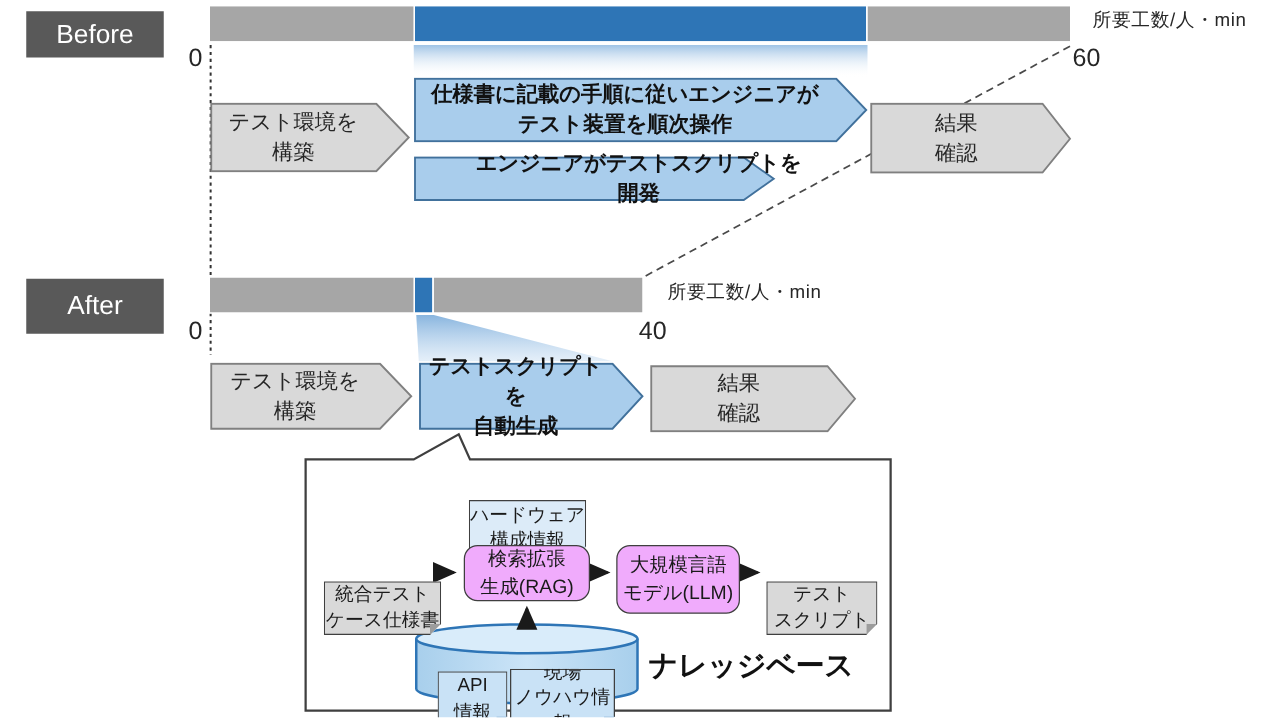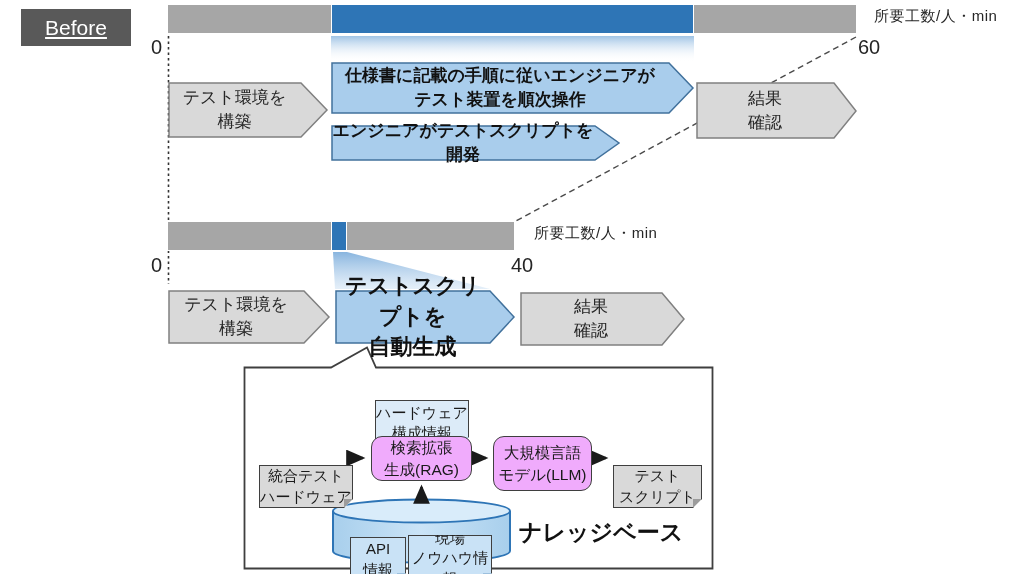--- a/index.html
+++ b/index.html
@@ -1,21 +1,21 @@
 <!DOCTYPE html>
 <html><head>
 <meta charset="utf-8">
 <style>
   html,body{margin:0;padding:0;background:#fff;}
   #stage{position:relative;width:1024px;height:574px;background:#fff;overflow:hidden;
          font-family:"Liberation Sans","DejaVu Sans",sans-serif;color:#262626;}
   #overlay{position:absolute;left:0;top:0;z-index:0;}
   
   .tag{position:absolute;background:#595959;color:#fff;display:flex;align-items:center;
-       justify-content:center;font-size:21px;z-index:1;text-decoration:underline;}
+       justify-content:center;font-size:21px;z-index:1;}
   
   .seg{position:absolute;height:28px;z-index:1;outline:1px solid #fff;}
   .seg.gray{background:#A6A6A6;}
   .seg.blue{background:#2E75B6;}
   .axis-num{position:absolute;font-size:20px;color:#262626;z-index:1;}
   .unit{position:absolute;font-size:15px;color:#262626;z-index:1;letter-spacing:.5px;}
   
   .chev{position:absolute;z-index:1;}
   .chev svg{position:absolute;left:0;top:0;display:block;}
   .pg-gray{fill:#D9D9D9;stroke:#808080;stroke-width:1.5;}
@@ -110,31 +110,34 @@
       <polygon class="pg-blue" points="1,1 338,1 362,26 338,51 1,51"></polygon>
       </svg>
     <div class="chev-label bold" style="width:338px;">仕様書に記載の手順に従いエンジニアが
 テスト装置を順次操作</div>
   </div>
 
   <div class="chev" style="left:331px;top:125px;width:290px;height:36px;">
     <svg width="290" height="36" viewBox="0 0 290 36">
       <polygon class="pg-blue" points="1,1 264,1 288,18 264,35 1,35"></polygon>
       </svg>
-    <div class="chev-label bold" style="width:264px;">エンジニアがテストスクリプトを開発</div>
+    <div class="chev-label bold" style="width:264px;padding-left:48px;">エンジニアがテストスクリプトを開発</div>
   </div>
 
   <div class="chev" style="left:696px;top:82px;width:162px;height:57px;">
     <svg width="162" height="57" viewBox="0 0 162 57">
       <polygon class="pg-gray" points="1,1 138,1 160,29 138,56 1,56"></polygon>
       </svg>
     <div class="chev-label" style="width:138px;">結果
 確認</div>
   </div>
 
+  <div class="tag" style="left:21px;top:223px;width:110px;height:44px;">
+    <span>After</span>
+  </div>
 
   <div class="seg gray" style="left:168px;top:222px;width:163px;"></div>
   <div class="seg blue" style="left:332px;top:222px;width:14px;"></div>
   <div class="seg gray" style="left:347px;top:222px;width:167px;"></div>
 
   <div class="unit" style="left:534px;top:224px;">所要工数/人・min</div>
   <div class="axis-num" style="left:130px;top:254px;width:32px;text-align:right;">0</div>
   <div class="axis-num" style="left:511px;top:254px;">40</div>
 
   <div class="chev" style="left:168px;top:290px;width:163px;height:54px;">
@@ -142,40 +145,40 @@
       <polygon class="pg-gray" points="1,1 136,1 161,27 136,53 1,53"></polygon>
       </svg>
     <div class="chev-label" style="width:136px;">テスト環境を
 構築</div>
   </div>
 
   <div class="chev" style="left:335px;top:290px;width:181px;height:54px;">
     <svg width="181" height="54" viewBox="0 0 181 54">
       <polygon class="pg-blue" points="1,1 155,1 179,27 155,53 1,53"></polygon>
       </svg>
-    <div class="chev-label bold" style="width:155px;font-size:22px;">テストスクリプトを
+    <div class="chev-label bold" style="width:155px;font-size:17px;">テストスクリプトを
 自動生成</div>
   </div>
 
   <div class="chev" style="left:520px;top:292px;width:166px;height:54px;">
     <svg width="166" height="54" viewBox="0 0 166 54">
       <polygon class="pg-gray" points="1,1 142,1 164,27 142,53 1,53"></polygon>
       </svg>
     <div class="chev-label" style="width:142px;">結果
 確認</div>
   </div>
 
   <div class="doc lblue" style="left:375px;top:372px;width:94px;height:46px;">
     <div class="doc-label">ハードウェア
 構成情報</div>
   </div>
 
   <div class="doc gray" style="left:259px;top:437px;width:94px;height:43px;">
     <div class="doc-label">統合テスト
-ハードウェア</div>
+ケース仕様書</div>
   </div>
 
   <div class="rbox" style="left:371px;top:436px;width:101px;height:45px;">検索拡張
 生成(RAG)</div>
 
   <div class="rbox" style="left:493px;top:436px;width:99px;height:55px;">大規模言語
 モデル(LLM)</div>
 
   <div class="doc gray" style="left:613px;top:437px;width:89px;height:43px;">
     <div class="doc-label">テスト

